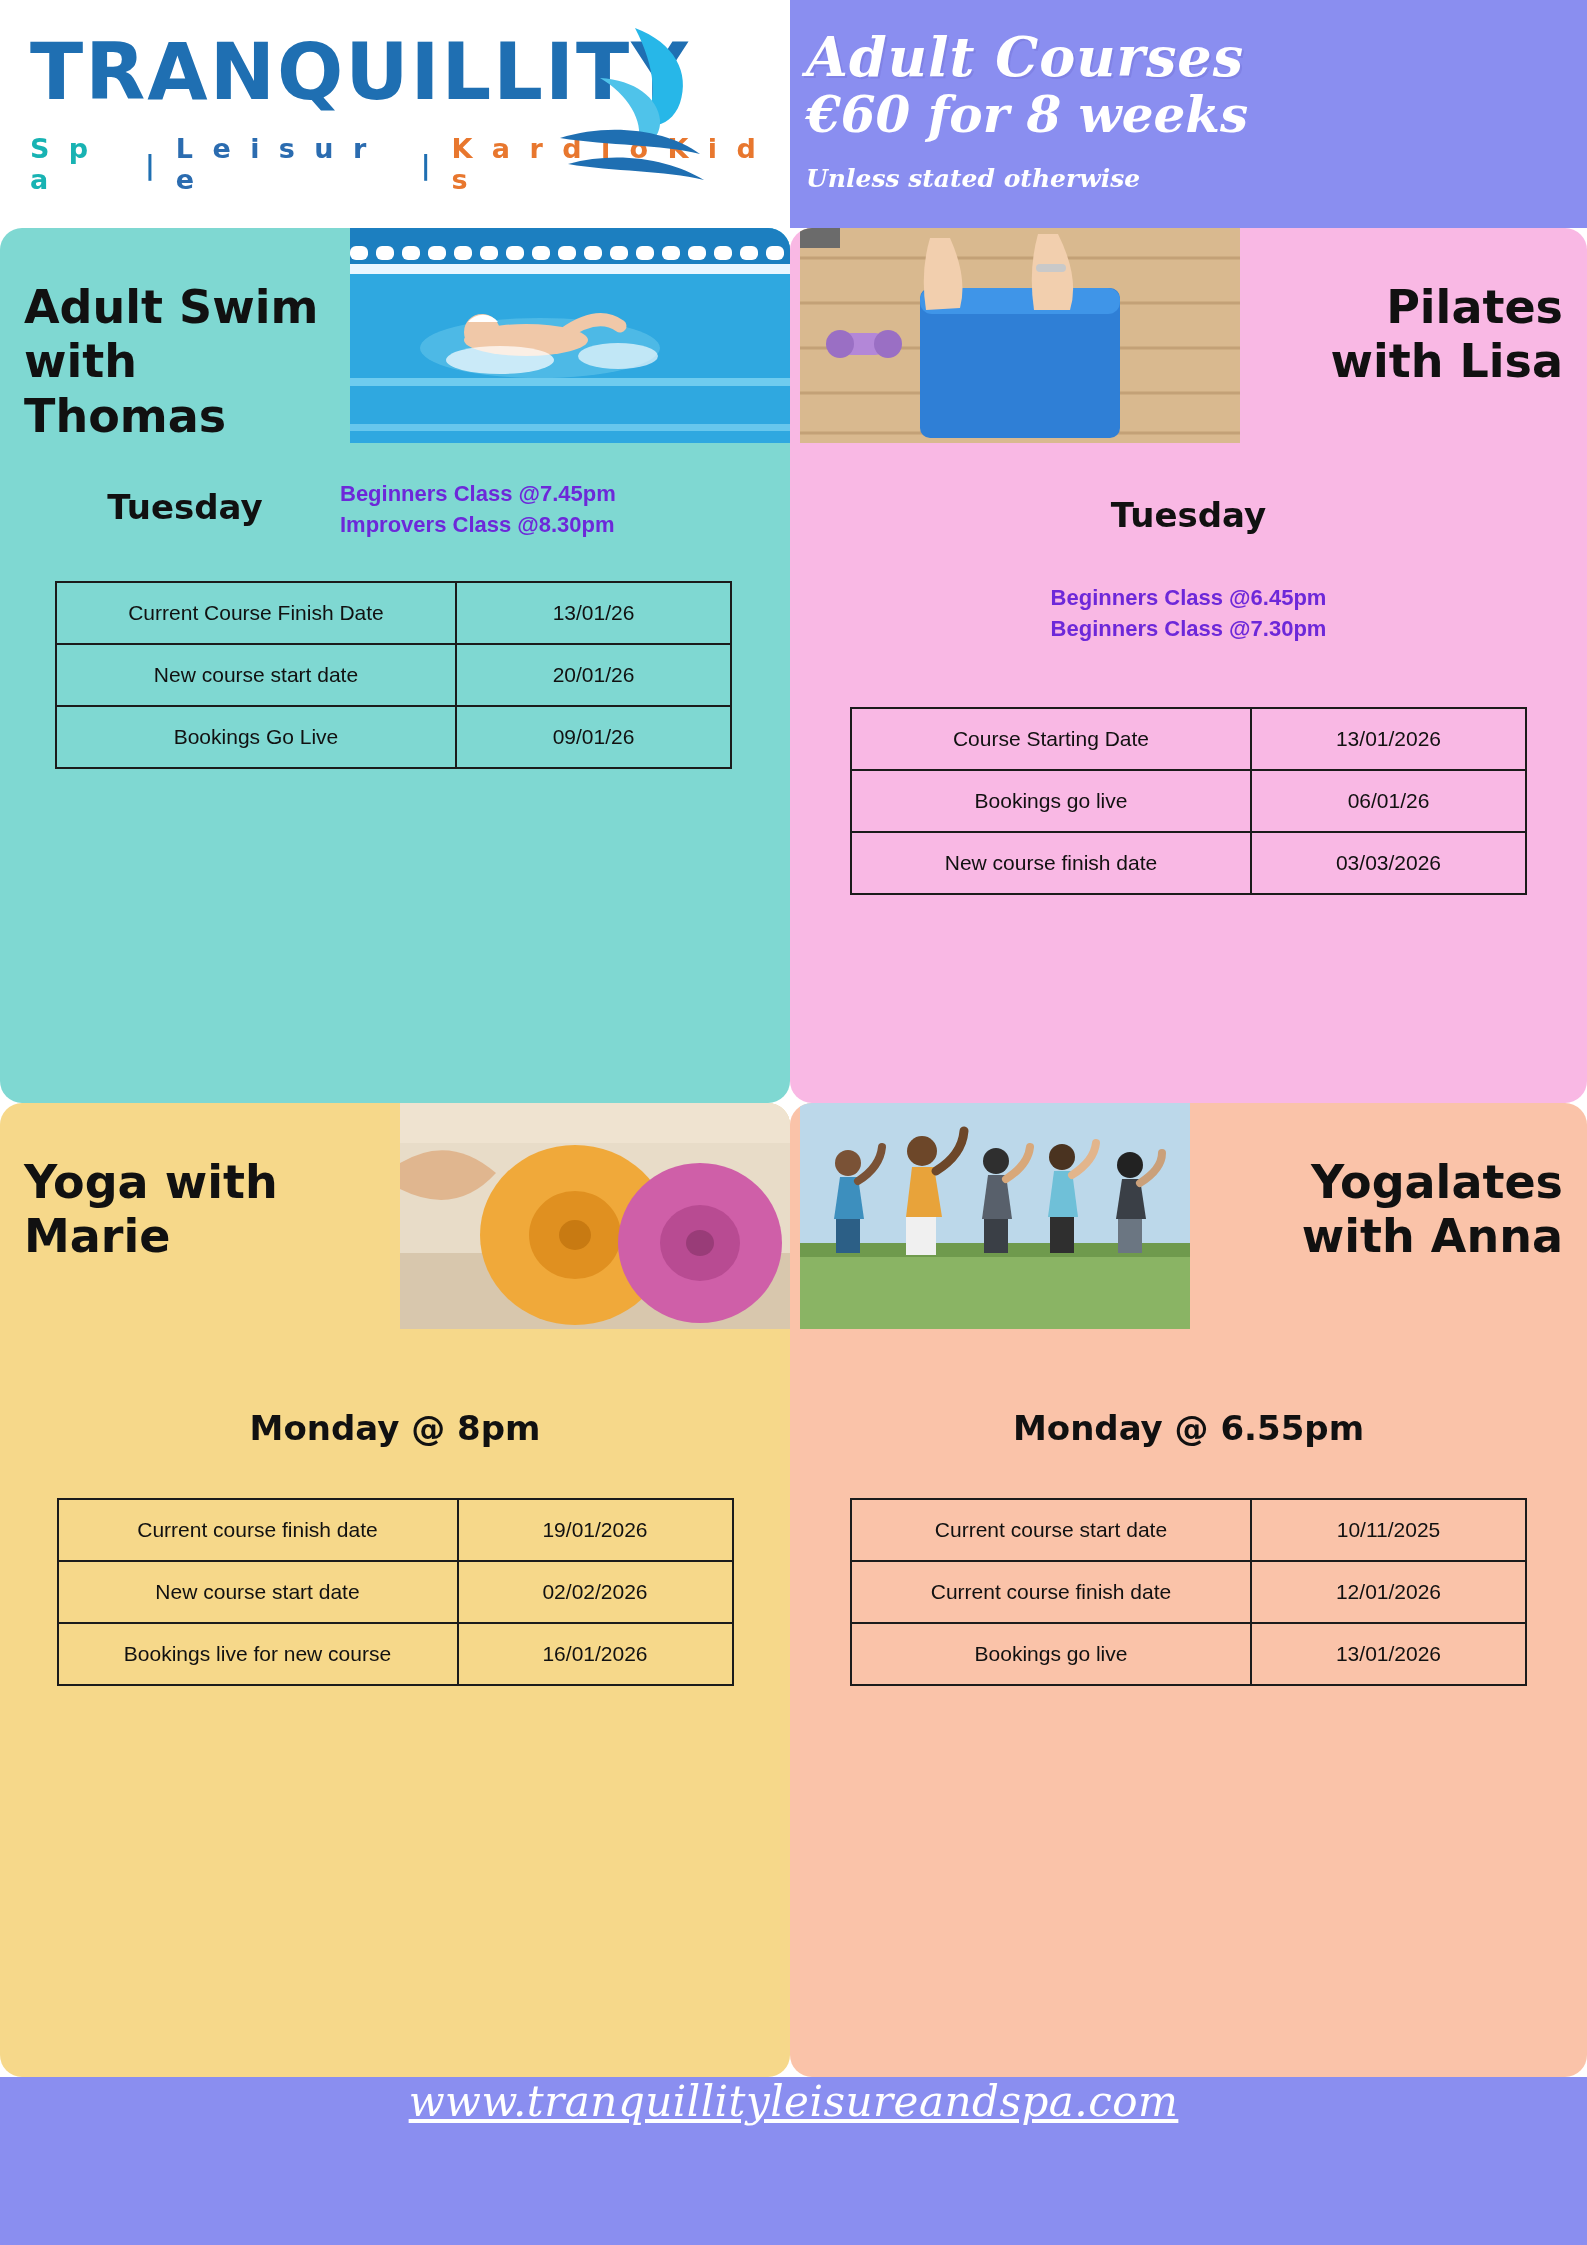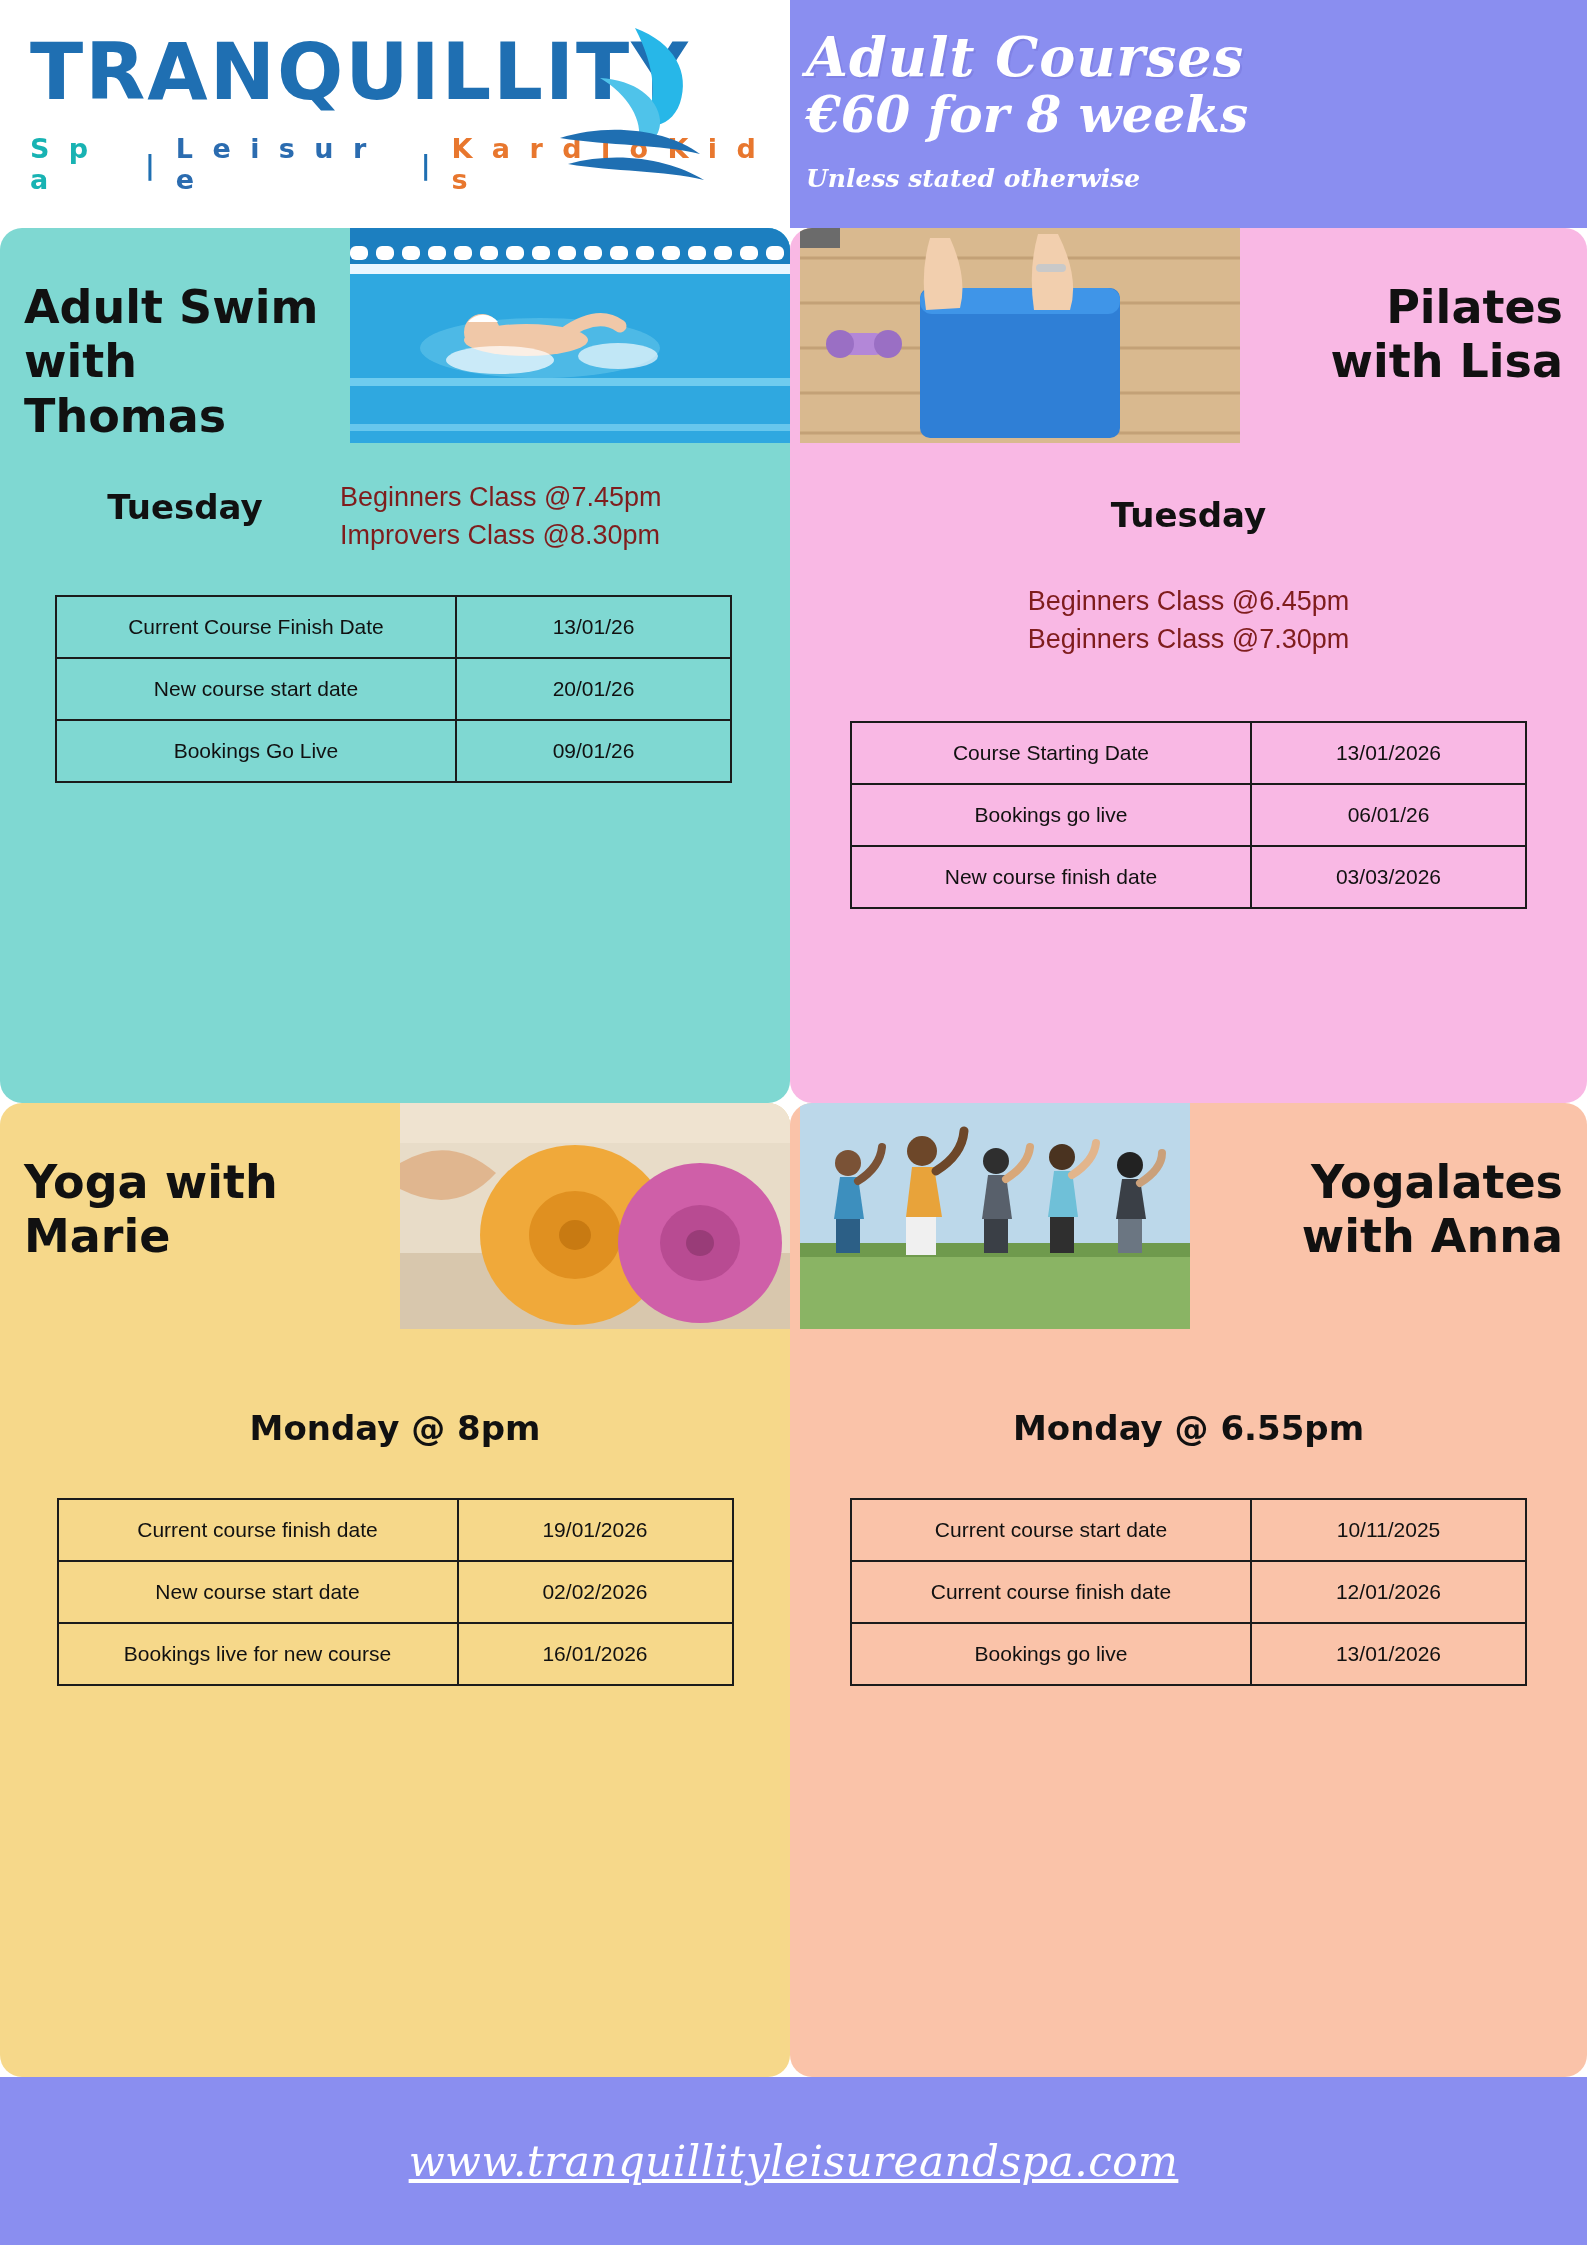--- a/index.html
+++ b/index.html
@@ -142,23 +142,24 @@
 
   .day {
     font-family: "DejaVu Sans", sans-serif;
     font-weight: bold;
     font-size: 34px;
     color: #111;
     text-align: center;
   }
   .times {
     font-family: "Liberation Sans", sans-serif;
-    font-size: 27px;
-    color: #7f1d1d;
+    font-size: 22px;
+    color: #6d28d9;
     line-height: 1.4;
+    font-weight: bold;
   }
 
   table.info {
     border-collapse: collapse;
     font-family: "Liberation Sans", sans-serif;
     font-size: 21px;
     color: #111;
   }
   table.info td {
     border: 2px solid #1b1b1b;
@@ -188,21 +189,20 @@
   
   .lower-day { margin-top: 90px; }
   .lower-table-wrap { display: flex; justify-content: center; margin-top: 50px; }
 
   
   .footer {
     height: 168px;
     flex: 0 0 168px;
     background: #8a8ef0;
     display: flex;
-    align-items: center;
     justify-content: center;
   }
   .footer-url {
     font-family: "DejaVu Serif", serif;
     font-style: italic;
     font-size: 42px;
     color: #ffffff;
     letter-spacing: .5px;
   }
 </style>

